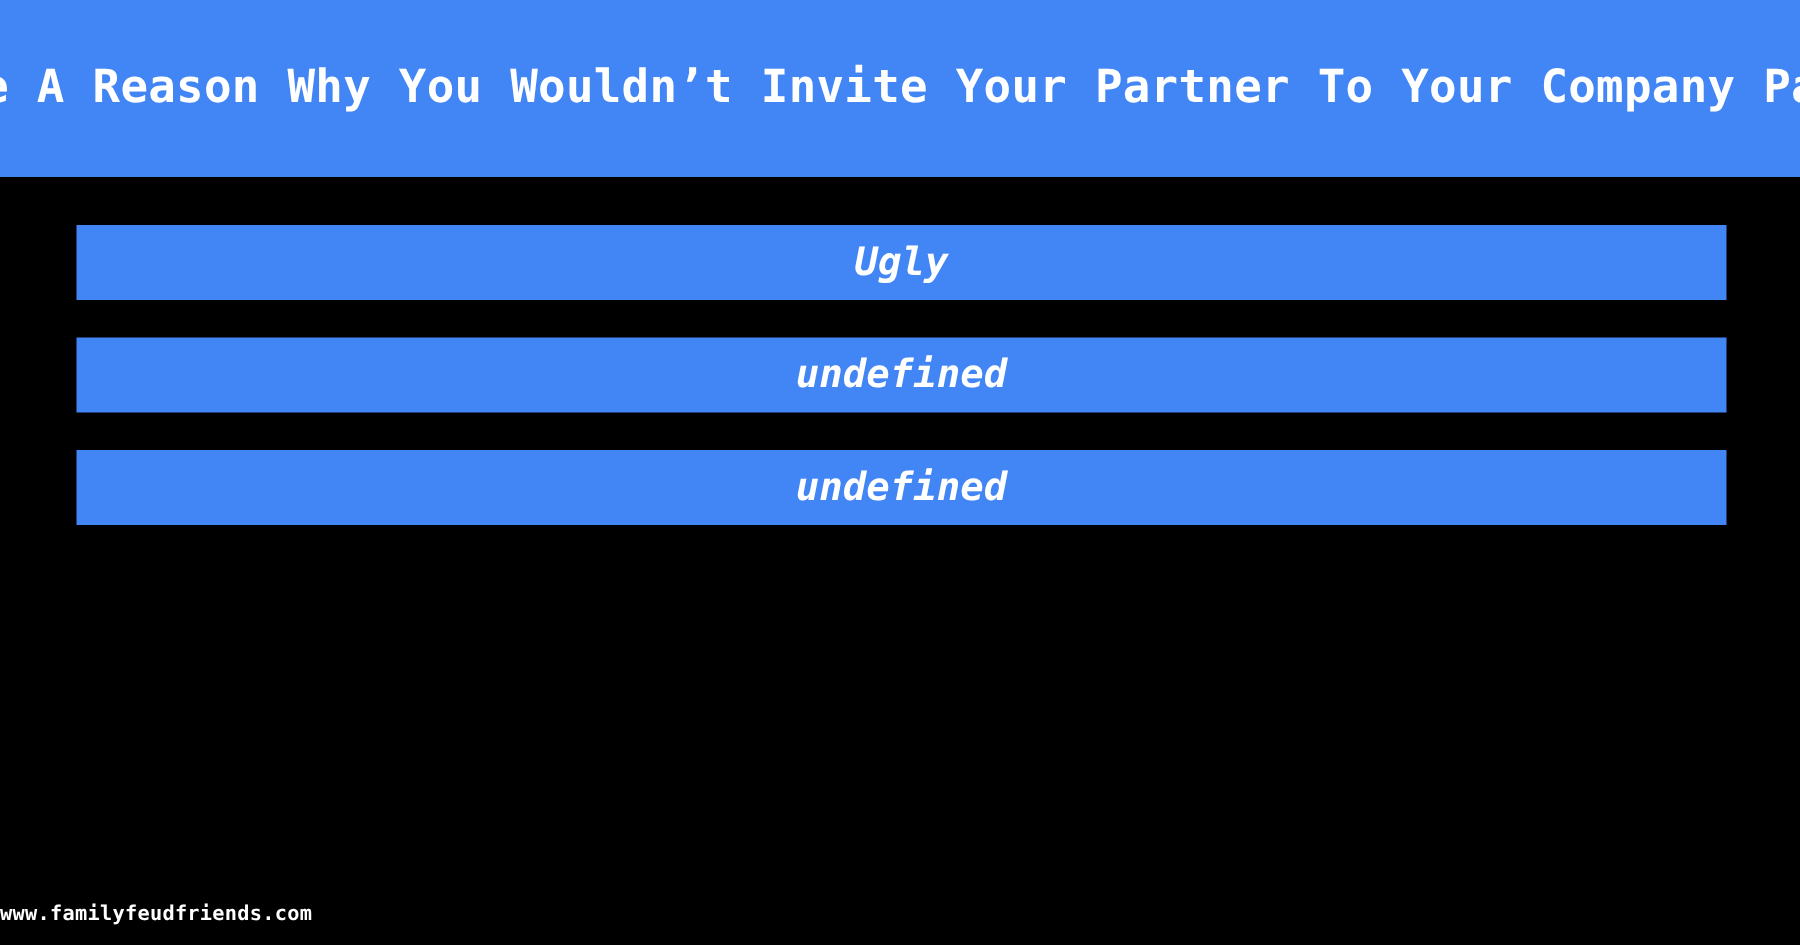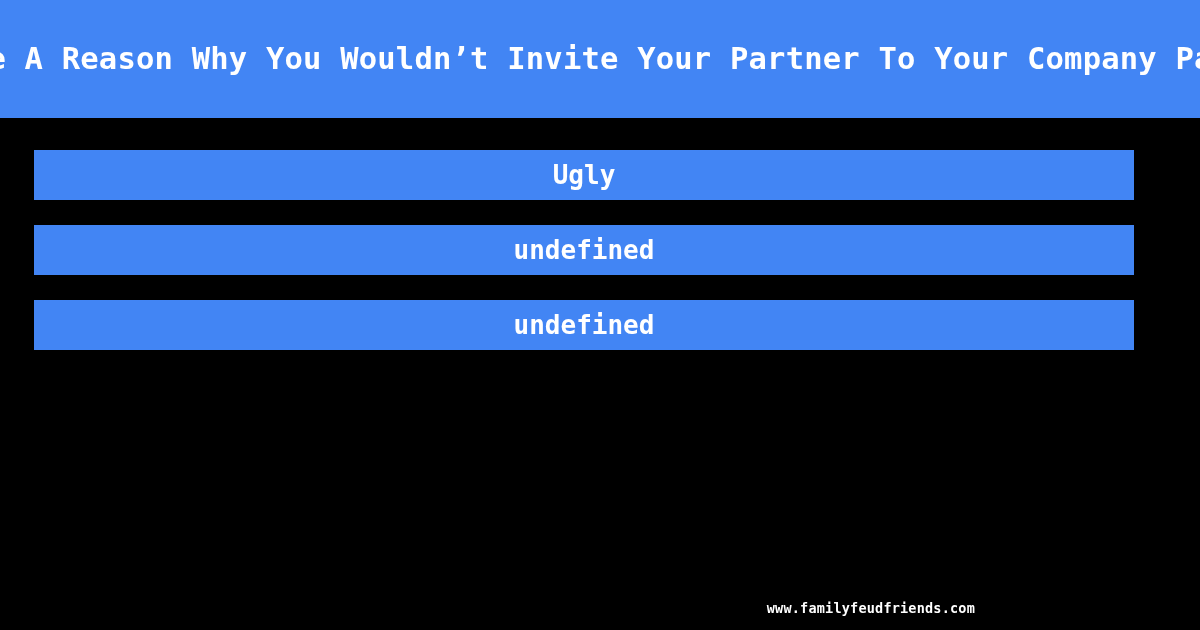--- a/index.html
+++ b/index.html
@@ -37,23 +37,24 @@
     line-height: 1;
     white-space: nowrap;
     text-align: center;
     margin: 0;
     padding: 0;
   }
 
   
   #answers-list {
     position: absolute;
-    left: 34px;
+    left: 51px;
     top: 150px;
     width: 1100px;
+    font-style: italic;
   }
   .answer-bar {
     width: 1100px;
     height: 50px;
     background: #4285f4;
     margin-bottom: 25px;
     display: flex;
     align-items: center;
     justify-content: center;
     box-sizing: border-box;
@@ -69,21 +70,21 @@
     line-height: 1;
     white-space: nowrap;
   }
 
   
   #footer {
     position: absolute;
     left: 0;
     top: 598px;
     width: 975px;
-    text-align: right;
+    text-align: left;
   }
   #footer-url {
     color: #ffffff;
     font-family: "DejaVu Sans Mono", "Liberation Mono", monospace;
     font-weight: bold;
     font-size: 13.5px;
     letter-spacing: 0.2px;
     line-height: 1;
     white-space: nowrap;
   }

